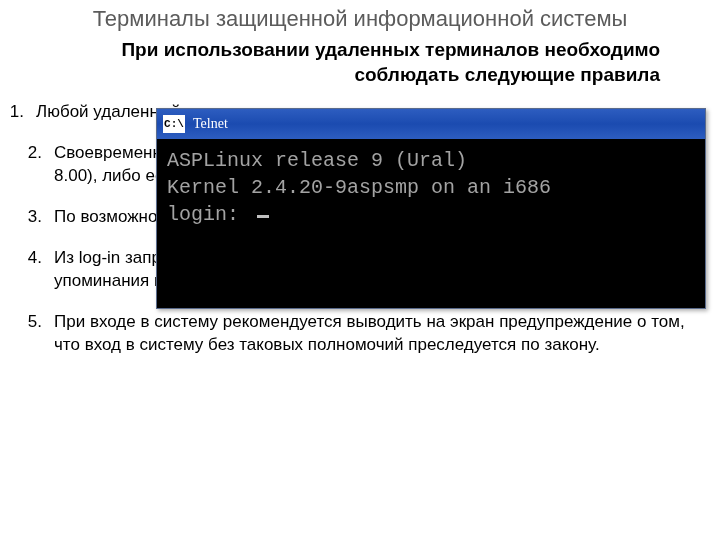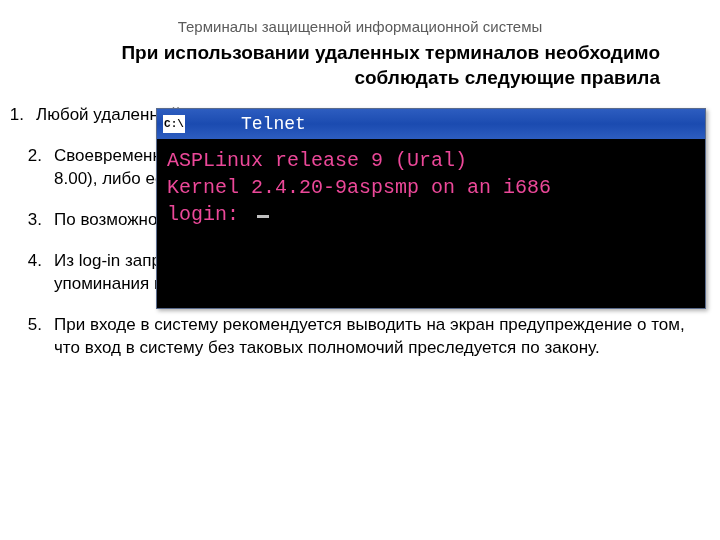--- a/index.html
+++ b/index.html
@@ -7,24 +7,24 @@
       width: 720px;
       height: 540px;
       background: #fff;
       font-family: Arial, sans-serif;
       color: #000;
       position: relative;
       overflow: hidden;
     }
     .title {
       text-align: center;
-      font-size: 15px;
+      font-size: 22px;
       font-weight: 400;
       color: #5b5b5b;
-      padding-top: 18px;
+      padding-top: 6px;
     }
     .subtitle {
       text-align: right;
       font-weight: 700;
       font-size: 19px;
       color: #000;
       padding: 6px 60px 14px;
       line-height: 1.3;
     }
     .rules {
@@ -72,27 +72,26 @@
       align-items: center;
       justify-content: center;
       font-size: 11px;
       font-family: "Courier New", monospace;
       color: #000;
       margin-right: 8px;
       font-weight: 700;
     }
     .telnet-title {
       color: #fff;
-      font-size: 18px;
-      font-family: Liberation Mono, monospace;
-      margin-left: 48px;
+      font-size: 14px;
+      font-family: Liberation Serif, serif;
     }
     .telnet-body {
       background: #000;
-      color: #ec4899;
+      color: #a3a3a3;
       font-family: "Courier New", monospace;
       font-size: 20px;
       padding: 8px 10px 80px 10px;
       line-height: 1.35;
       white-space: pre;
     }
     .cursor {
       display: inline-block;
       width: 12px;
       height: 3px;

